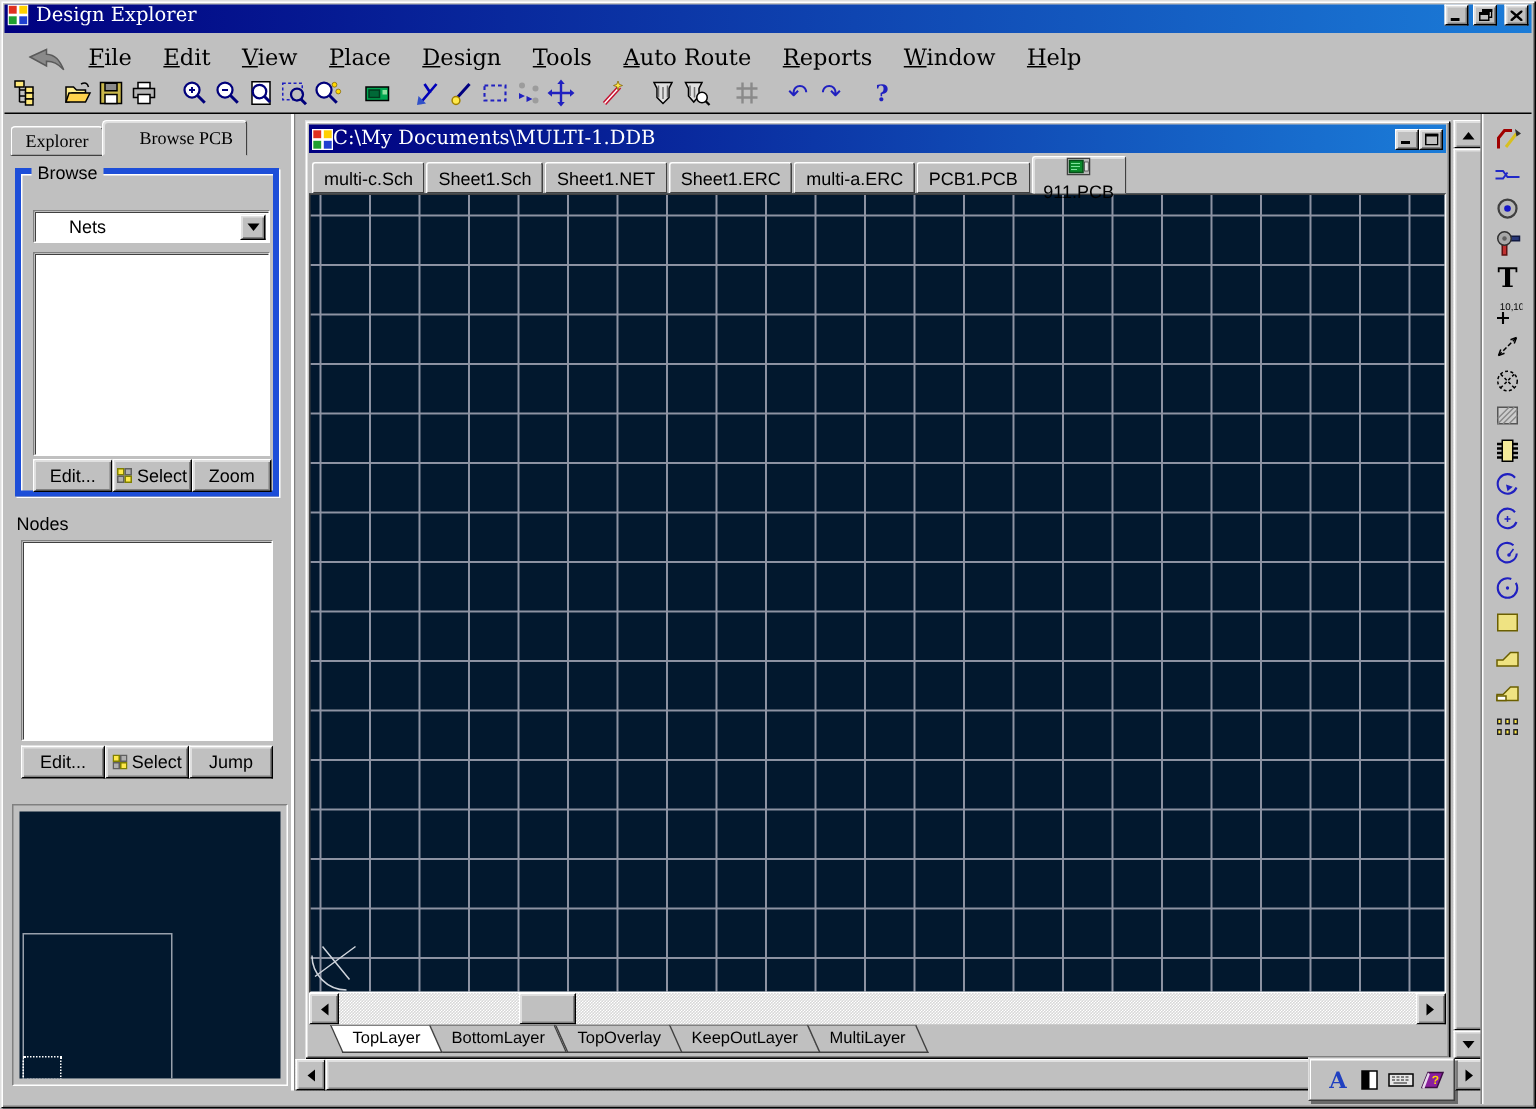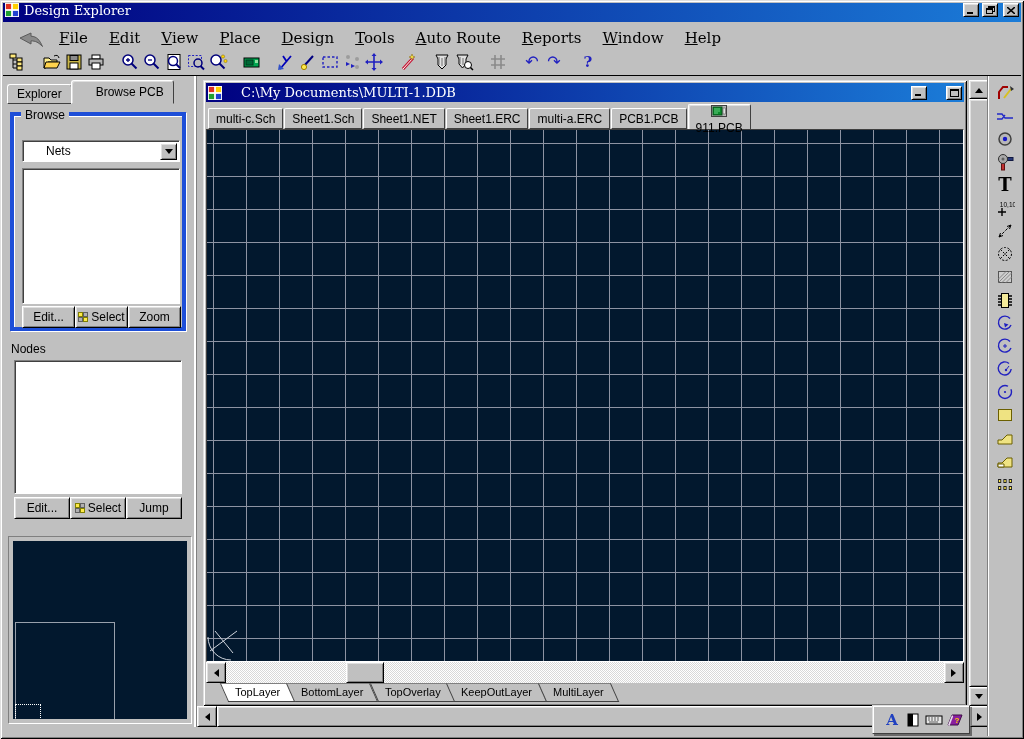--- a/index.html
+++ b/index.html
@@ -37,21 +37,21 @@
   .toolbar{position:absolute;left:3px;top:48px;width:1018px;height:28px;display:flex;align-items:center;
     padding-left:4px;border-bottom:1px solid #000;}
   .tbi{width:22px;height:22px;display:flex;align-items:center;justify-content:center;}
   .tb-sep{width:12px;height:22px;}
 
   
   .left-panel{position:absolute;left:3px;top:76px;width:194px;height:651px;background:var(--chrome,#c0c0c0);
     border-right:1px solid #808080;box-shadow:inset -2px 0 0 #fff;}
   .ltabs{position:absolute;left:4px;top:3px;height:25px;display:flex;align-items:flex-end;}
   .ltab{height:20px;line-height:19px;padding:0 9px;font-size:12px;background:var(--chrome,#c0c0c0);
-    border:1px solid;border-color:#fff #404040 #404040 #fff;border-radius:3px 3px 0 0;margin-right:-1px;position:relative;}
+    border:1px solid;border-color:#fff #404040 #404040 #fff;border-radius:3px 3px 0 0;margin-right:-1px;position:relative;font-family:Liberation Serif, serif;}
   .ltab.active{height:24px;line-height:23px;z-index:2;border-bottom-color:#c0c0c0;box-shadow:inset 1px 1px 0 #dfdfdf;padding-left:24px;}
   .grp{position:absolute;left:7px;top:36px;width:176px;height:219px;border:4px solid #1d4ed8;
     box-shadow:1px 1px 0 #fff,inset 1px 1px 0 #fff;}
   .grp-label{position:absolute;top:-8px;left:7px;background:var(--chrome,#c0c0c0);padding:0 4px;font-size:12px;}
   .dd{position:absolute;left:8px;top:24px;width:158px;height:22px;}
   .dd-text{position:absolute;inset:0;padding:3px 0 0 23px;font-size:12px;}
   .dd-btn{position:absolute;right:2px;top:2px;width:17px;height:17px;}
   .tri-down{width:0;height:0;border:4px solid transparent;border-top:5px solid #000;margin-top:4px;}
   .tri-up{width:0;height:0;border:4px solid transparent;border-bottom:5px solid #000;margin-bottom:3px;}
   .tri-left{width:0;height:0;border:4px solid transparent;border-right:5px solid #000;margin-right:3px;}
@@ -67,21 +67,21 @@
   .preview{position:absolute;left:5px;top:460px;width:184px;height:188px;padding:4px;
     border:1px solid;border-color:#808080 #fff #fff #808080;background:var(--chrome,#c0c0c0);}
   .preview-inner{width:100%;height:100%;background:var(--pcb-background,#02182e);position:relative;overflow:hidden;}
   .pv-board{position:absolute;left:2px;bottom:-1px;width:100px;height:98px;border:1px solid #98a0ac;}
   .pv-rect{position:absolute;left:2px;bottom:-1px;width:26px;height:16px;border:1px dotted #fff;}
 
   
   .mdi{position:absolute;left:197px;top:76px;width:793px;height:651px;background:#bdbdbd;}
   .docwin{position:absolute;left:6px;top:4px;width:764px;height:626px;background:var(--chrome,#c0c0c0);
     box-shadow:inset 1px 1px 0 #dfdfdf,inset -1px -1px 0 #000,inset 2px 2px 0 #fff,inset -2px -2px 0 #808080;}
-  .doc-titlebar{position:absolute;left:3px;top:3px;right:3px;height:19px;display:flex;align-items:center;gap:19px;
+  .doc-titlebar{position:absolute;left:3px;top:3px;right:3px;height:19px;display:flex;align-items:center;gap:0;
     padding:0 2px;background:linear-gradient(90deg,var(--titlebar-start,#000080),var(--titlebar-end,#1b7cd8));}
   .doc-titlebar .title{flex:1;color:#fff;font-family:"DejaVu Serif",serif;font-size:13px;white-space:nowrap;}
   .doc-tabs{position:absolute;left:3px;top:23px;right:3px;height:26px;display:flex;align-items:flex-end;padding-left:2px;}
   .dtab{height:21px;padding:0 7px;font-size:12px;background:var(--chrome,#c0c0c0);display:flex;align-items:center;gap:4px;
     border:1px solid;border-color:#fff #404040 #404040 #fff;border-radius:2px 2px 0 0;margin-right:1px;white-space:nowrap;}
   .dtab.active{height:25px;border-bottom:none;box-shadow:inset 1px 1px 0 #dfdfdf;z-index:2;flex-direction:column;}
   .tab-ico{width:16px;height:12px;}
   .doc-view{position:absolute;left:3px;right:3px;top:49px;height:533px;overflow:hidden;
     border:1px solid;border-color:#404040 #fff #fff #404040;
     background-color:var(--pcb-background,#02182e);

